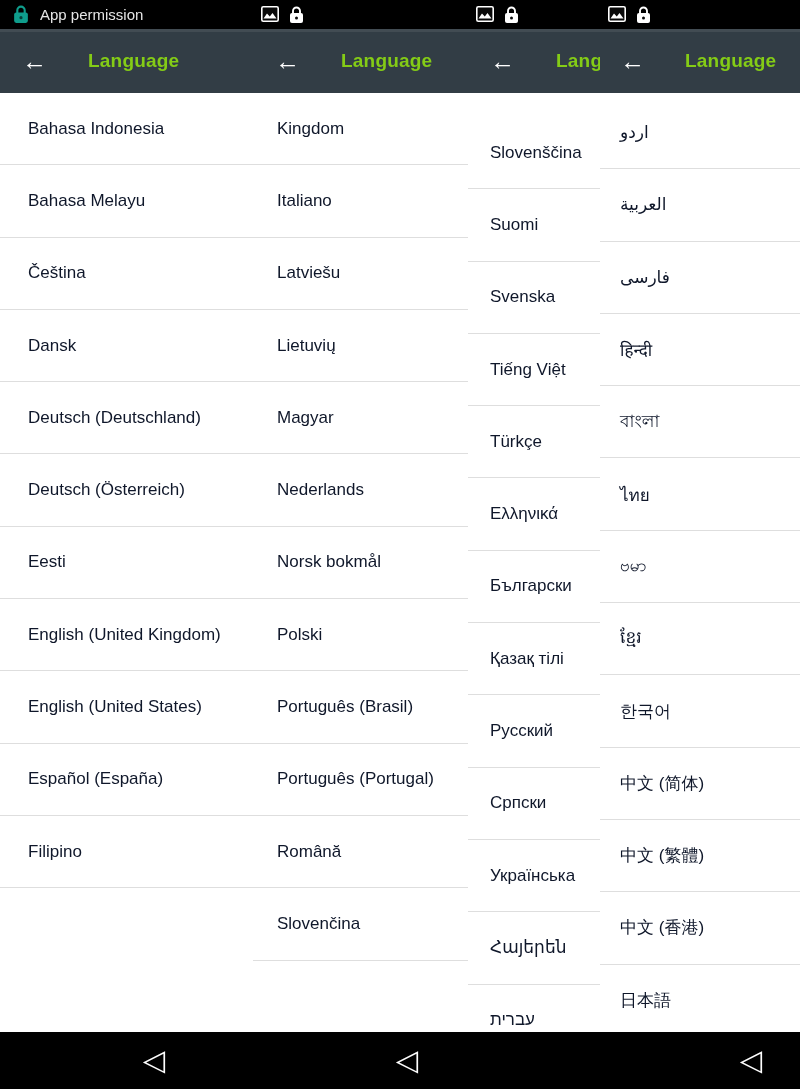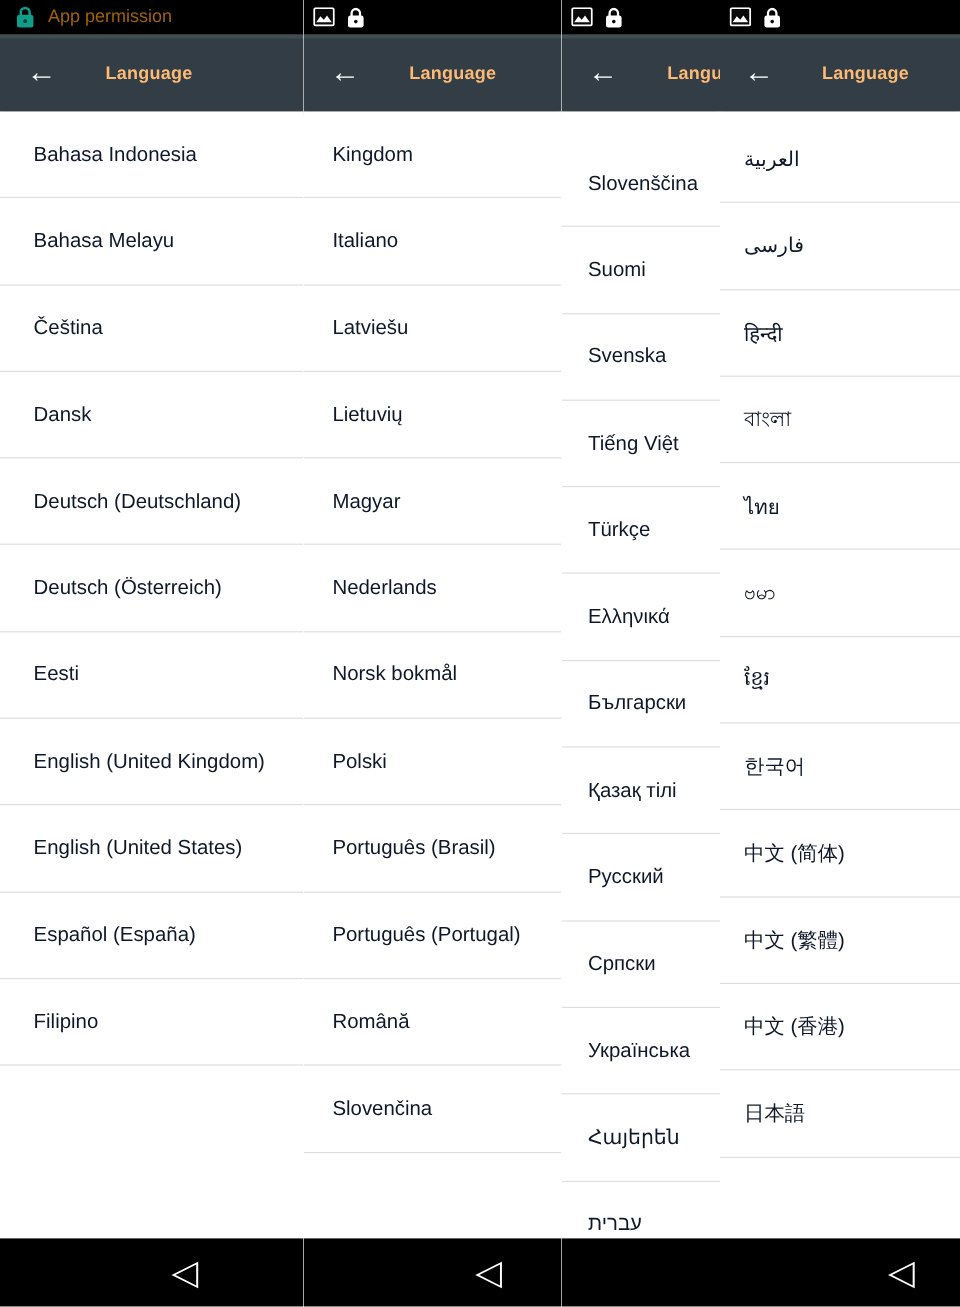--- a/index.html
+++ b/index.html
@@ -7,31 +7,31 @@
   body { font-family:"Liberation Sans","DejaVu Sans",sans-serif; background:#fff; }
   .screen { display:flex; width:800px; height:1089px; }
   .panel { position:relative; height:100%; overflow:hidden; background:#fff; flex-shrink:0; }
   .p1 { width:253px; } .p2 { width:215px; } .p3 { width:132px; } .p4 { width:200px; }
 
   .statusbar { position:absolute; top:0; left:0; right:0; height:29px; background:#000; }
   .si { position:absolute; top:6px; }
   .si-photo { left:8px; } .si-lock { left:36px; }
   .si-teal { left:13px; top:5px; }
   .notif-text { position:absolute; left:40px; top:14px; transform:translateY(-50%);
-                color:#a16207; font-size:15px; white-space:nowrap; }
+                color:#e5e5e5; font-size:15px; white-space:nowrap; }
 
   .appbar { position:absolute; top:29px; left:0; right:0; height:64px; background:#323d45;
             box-shadow:0 2px 4px rgba(0,0,0,0.28); }
   .appbar::before { content:''; position:absolute; top:0; left:0; right:0; height:3px;
                     background:rgba(255,255,255,0.08); }
   .back-arrow { position:absolute; left:22px; top:50%; transform:translateY(-50%);
                 color:#fff; font-size:25px; line-height:1; cursor:default; background:none; border:none;
                 font-family:"Liberation Sans","DejaVu Sans",sans-serif; }
   .appbar-title { position:absolute; left:88px; top:50%; transform:translateY(-50%);
-                  color:#fdba74; font-size:15px; font-weight:bold; letter-spacing:0.2px; white-space:nowrap; }
+                  color:#84cc16; font-size:19px; font-weight:bold; letter-spacing:0.2px; white-space:nowrap; }
 
   .list { position:absolute; top:93px; left:0; right:0; bottom:57px; background:#fff; overflow:hidden; }
   .list ul { list-style:none; }
   .p3 .list ul { padding-top:24px; } .p4 .list ul { padding-top:4px; }
   .row { height:72.3px; display:flex; align-items:center; border-bottom:1px solid #dedede;
          font-size:17px; color:#0f172a; white-space:nowrap; }
   .p1 .row { padding-left:28px; } .p2 .row { padding-left:24px; }
   .p3 .row { padding-left:22px; } .p4 .row { padding-left:20px; }
 
   .navbar { position:absolute; bottom:0; left:0; right:0; height:57px; background:#000; }
@@ -177,20 +177,21 @@
             <circle cx="7.5" cy="12" r="1.5" fill="#0a0a0a"></circle>
           </svg>
       </span>
     </div>
     <div class="appbar">
       <button class="back-arrow" style="left:20px;">←</button>
       <span class="appbar-title" style="left:85px;">Language</span>
     </div>
     <div class="list">
       <ul>
+        <li class="row">اردو</li>
         <li class="row">العربية</li>
         <li class="row">فارسی</li>
         <li class="row">हिन्दी</li>
         <li class="row">বাংলা</li>
         <li class="row">ไทย</li>
         <li class="row">ဗမာ</li>
         <li class="row">ខ្មែរ</li>
         <li class="row">한국어</li>
         <li class="row">中文 (简体)</li>
         <li class="row">中文 (繁體)</li>

